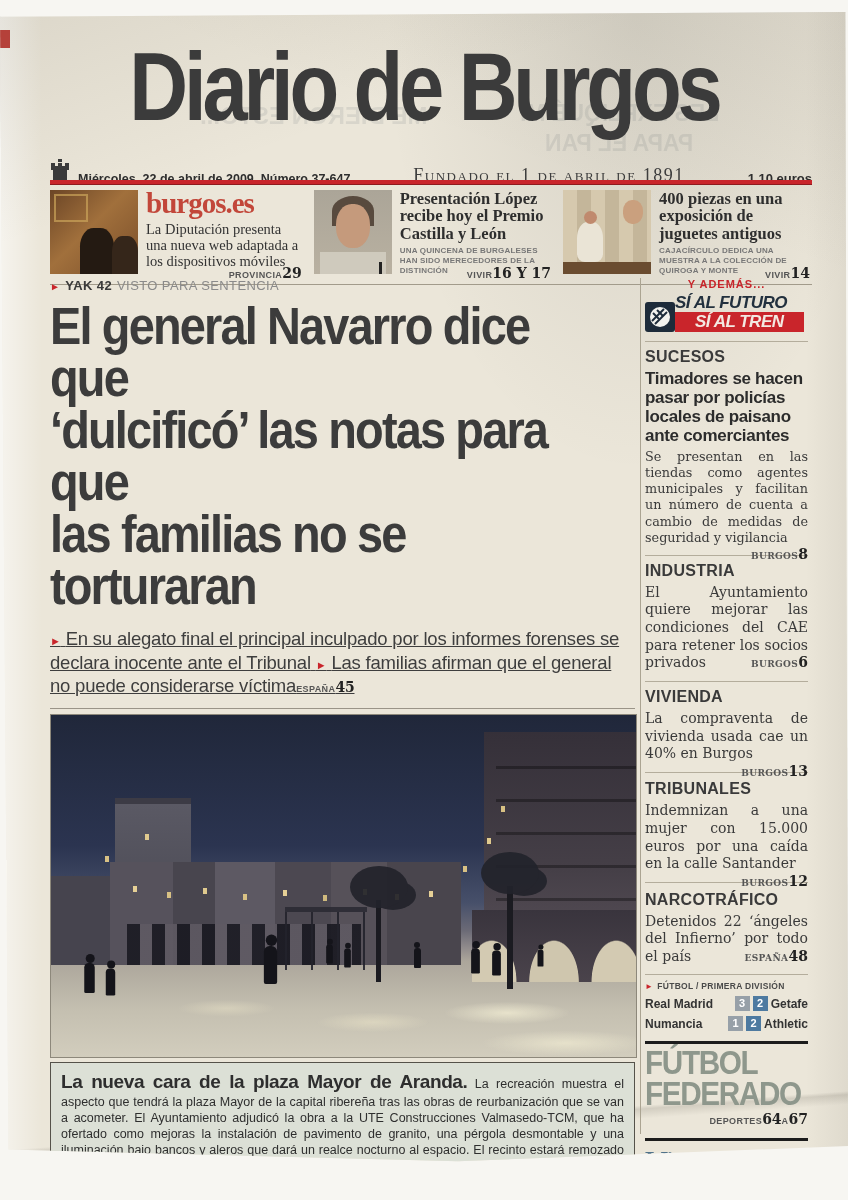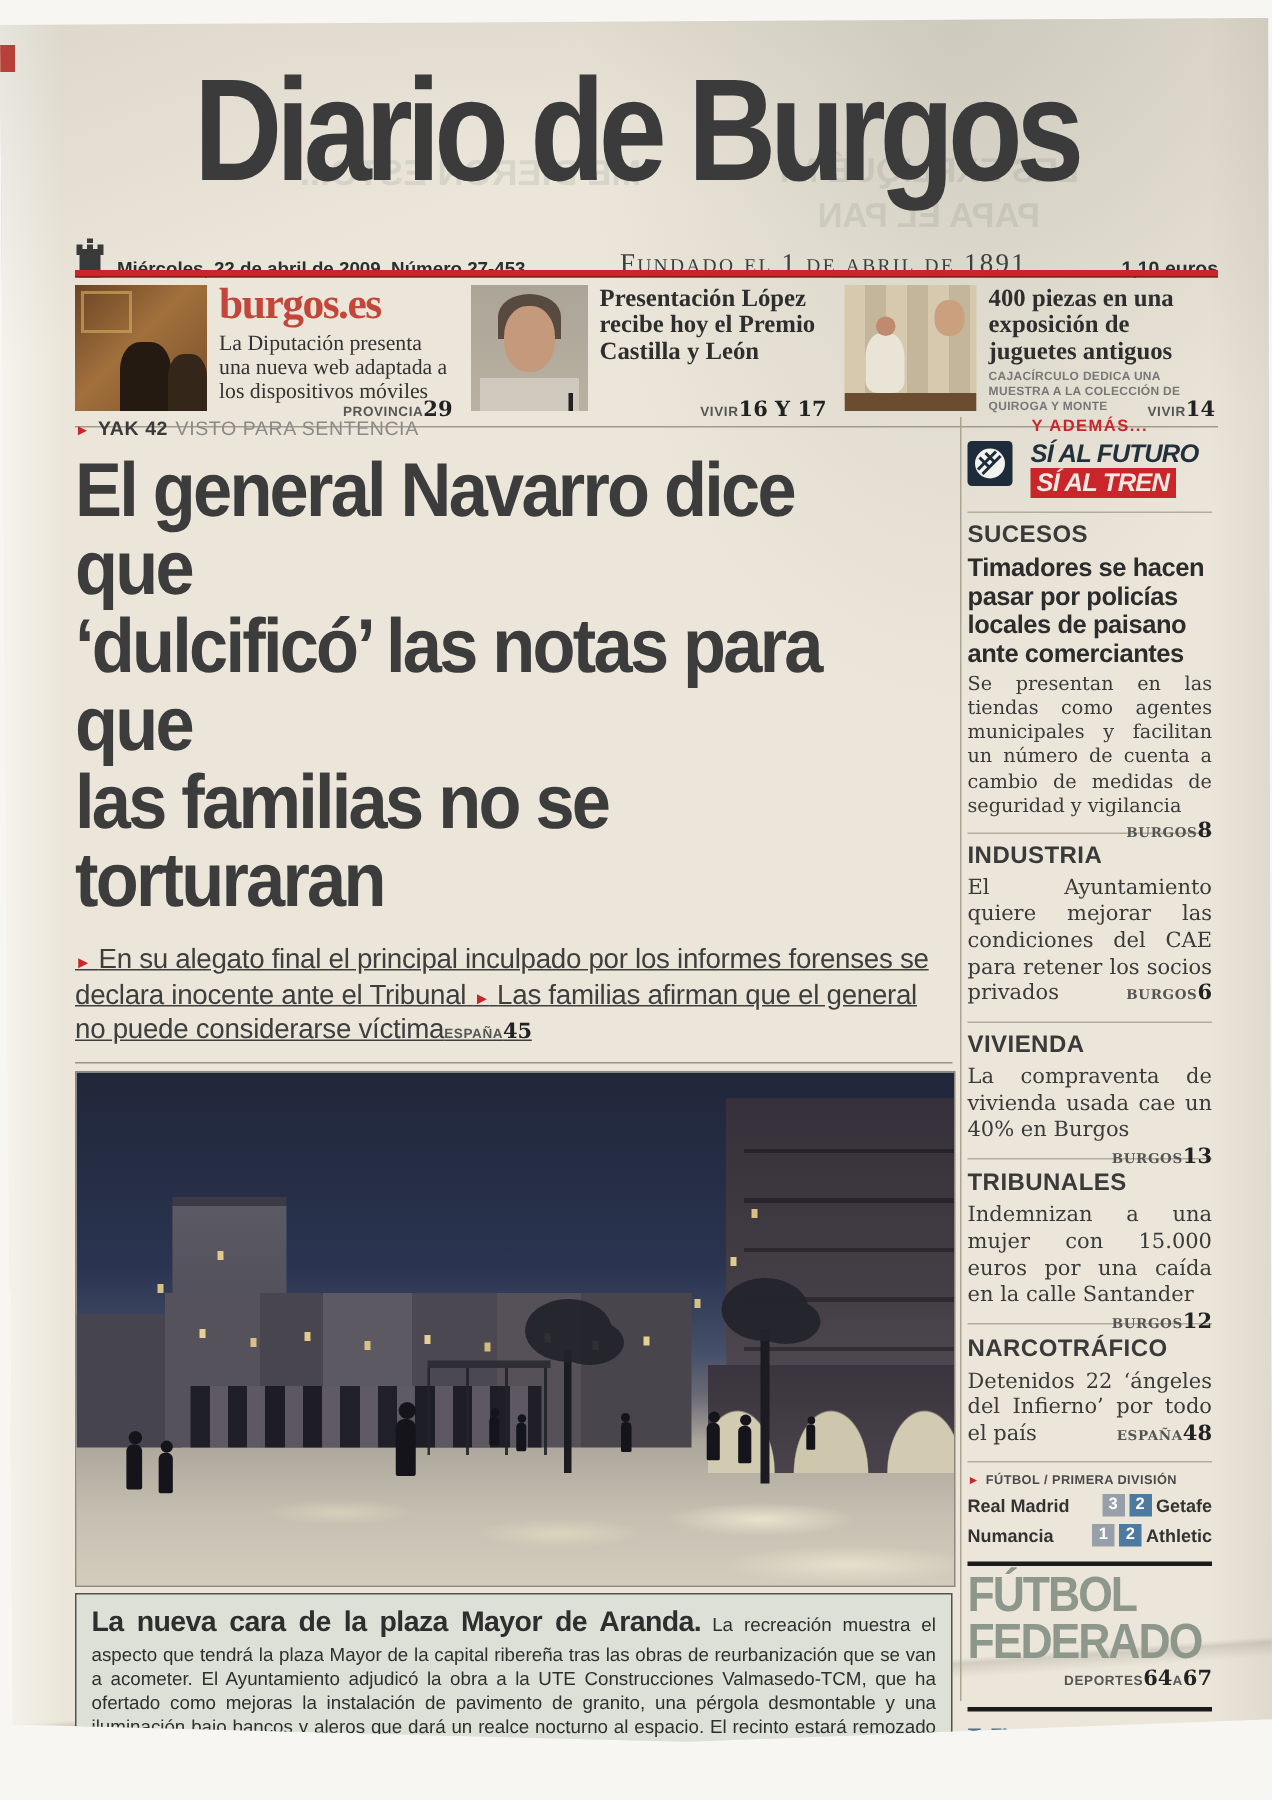--- a/index.html
+++ b/index.html
@@ -85,25 +85,25 @@
   .caption .crd{font-size:9px;font-weight:700;color:#444;letter-spacing:.3px;}
   
   .bottomrow{margin-top:9px;display:flex;}
   .bcolL{width:288px;flex:none;position:relative;padding-right:10px;}
   .bdiv{width:1px;background:#aaa493;flex:none;}
   .bcolM{flex:1;padding-left:12px;position:relative;}
   
   .sidebar{left:645px;top:266px;width:163px;}
   .vrule{left:640px;top:266px;bottom:40px;width:1px;background:#aba492;}
   .sb-more{color:#c9252b;font-weight:700;font-size:11px;letter-spacing:1px;text-align:center;}
-  .sb-logo{display:flex;gap:12px;margin-top:4px;align-items:flex-start;}
+  .sb-logo{display:flex;gap:0;margin-top:4px;align-items:flex-end;}
   .sb-logo .sq{width:30px;height:30px;flex:none;background:#1d2b3a;border-radius:3px;display:flex;align-items:center;justify-content:center;}
   .sb-logo .txt{line-height:1;}
   .l1{font-style:italic;font-weight:700;font-size:17px;color:#22303e;letter-spacing:-.5px;}
-  .l2{display:inline-block;font-style:italic;font-weight:700;font-size:17px;color:#f3e9e2;background:#c9252b;padding:1px 4px 2px;margin-top:1px;letter-spacing:-.5px;}
+  .l2{display:inline-block;font-style:italic;font-weight:700;font-size:17px;color:#f3e9e2;background:#c9252b;padding:1px 20px 2px;margin-top:1px;letter-spacing:-.5px;}
   .sb-sec{border-top:1px solid #b4ad9c;margin-top:9px;padding-top:6px;}
   .sb-sec:first-of-type{border-top:none;}
   .sb-label{font-size:16px;font-weight:700;color:#3a3a3a;letter-spacing:.3px;}
   .sb-head{font-weight:700;font-size:17px;line-height:1.12;color:#2c2c2c;margin-top:3px;letter-spacing:-.3px;}
   .sb-body{font-family:"DejaVu Serif",serif;font-size:12.8px;line-height:1.26;color:#3a3a3a;margin-top:4px;text-align:justify;}
   .sb-body .ref{float:right;}
   .fut{border-top:1px solid #b4ad9c;margin-top:9px;padding-top:6px;}
   .fut-k{display:flex;gap:4px;align-items:baseline;font-size:8.5px;font-weight:700;color:#4a4a4a;letter-spacing:.3px;}
   .match{display:flex;align-items:center;gap:3px;margin-top:5px;font-size:12px;font-weight:700;color:#333;}
   .match .hn{flex:1;}
@@ -127,21 +127,21 @@
 
   <div class="bleed" style="left:200px;top:90px;font-size:24px;">ME DIERON ESTO...</div>
   <div class="bleed" style="left:520px;top:88px;font-size:23px;">LES EXPLIQUÉ MI</div>
   <div class="bleed" style="left:545px;top:118px;font-size:23px;">PAPA EL PAN</div>
 
   <div class="abs mast-title">Diario de Burgos</div>
   <div class="abs dateline">
     <svg width="20" height="28" viewBox="0 0 20 28">
       <path d="M3,27 L3,12 L1,12 L1,5 L5,5 L5,8 L8,8 L8,5 L12,5 L12,8 L15,8 L15,5 L19,5 L19,12 L17,12 L17,27 Z M8,1 L12,1 L12,4 L8,4 Z" fill="#3a3a3a"></path>
     </svg>
-    <span class="dtxt">Miércoles, 22 de abril de 2009. Número 27-453</span>
+    <span class="dtxt">Miércoles, 22 de abril de 2009. Número 37-647</span>
     <span class="founded">Fundado el 1 de abril de 1891</span>
     <span class="price">1,10 euros</span>
   </div>
   <div class="abs redrule"></div>
 
   <div class="abs strip">
     <div class="teaser" style="flex:1.06">
       <div class="tphoto" style="background:linear-gradient(135deg,#6b4526,#a1703c 45%,#7a4e2a);">
         <div style="position:absolute;left:4px;top:4px;width:30px;height:24px;border:2px solid #caa45a;opacity:.7;"></div>
         <div style="position:absolute;left:30px;bottom:0;width:34px;height:46px;background:#241a12;border-radius:40% 40% 0 0;"></div>
@@ -155,20 +155,21 @@
     </div>
     <div class="teaser" style="flex:1">
       <div class="tphoto" style="width:78px;background:linear-gradient(180deg,#aba598,#b9b1a1);">
         <div style="position:absolute;left:18px;top:6px;width:42px;height:30px;border-radius:50% 50% 0 0;background:#584a3e;"></div>
         <div style="position:absolute;left:22px;top:14px;width:34px;height:44px;border-radius:46%;background:#c59a7c;"></div>
         <div style="position:absolute;left:6px;bottom:0;width:66px;height:22px;background:#cfcabd;"></div>
         <div style="position:absolute;right:10px;bottom:0;width:3px;height:12px;background:#222;"></div>
       </div>
       <div class="ttext">
         <div class="t-head">Presentación López recibe hoy el Premio Castilla y León</div>
+        <div class="t-caps">UNA QUINCENA DE BURGALESES HAN SIDO MERECEDORES DE LA DISTINCIÓN</div>
         <div class="refline"><span class="ref"><span class="rl">VIVIR</span><span class="rn">16 Y 17</span></span></div>
       </div>
     </div>
     <div class="teaser" style="flex:1.04">
       <div class="tphoto" style="background:repeating-linear-gradient(90deg,#d6c9ae 0 14px,#c4b69a 14px 28px);">
         <div style="position:absolute;left:0;bottom:0;width:100%;height:12px;background:#6a4c30;"></div>
         <div style="position:absolute;left:14px;bottom:12px;width:26px;height:40px;background:#eae4d6;border-radius:40% 40% 8px 8px;"></div>
         <div style="position:absolute;left:21px;bottom:50px;width:13px;height:13px;border-radius:50%;background:#c08a6e;"></div>
         <div style="position:absolute;right:8px;top:10px;width:20px;height:24px;border-radius:45%;background:#caa07e;"></div>
       </div>

